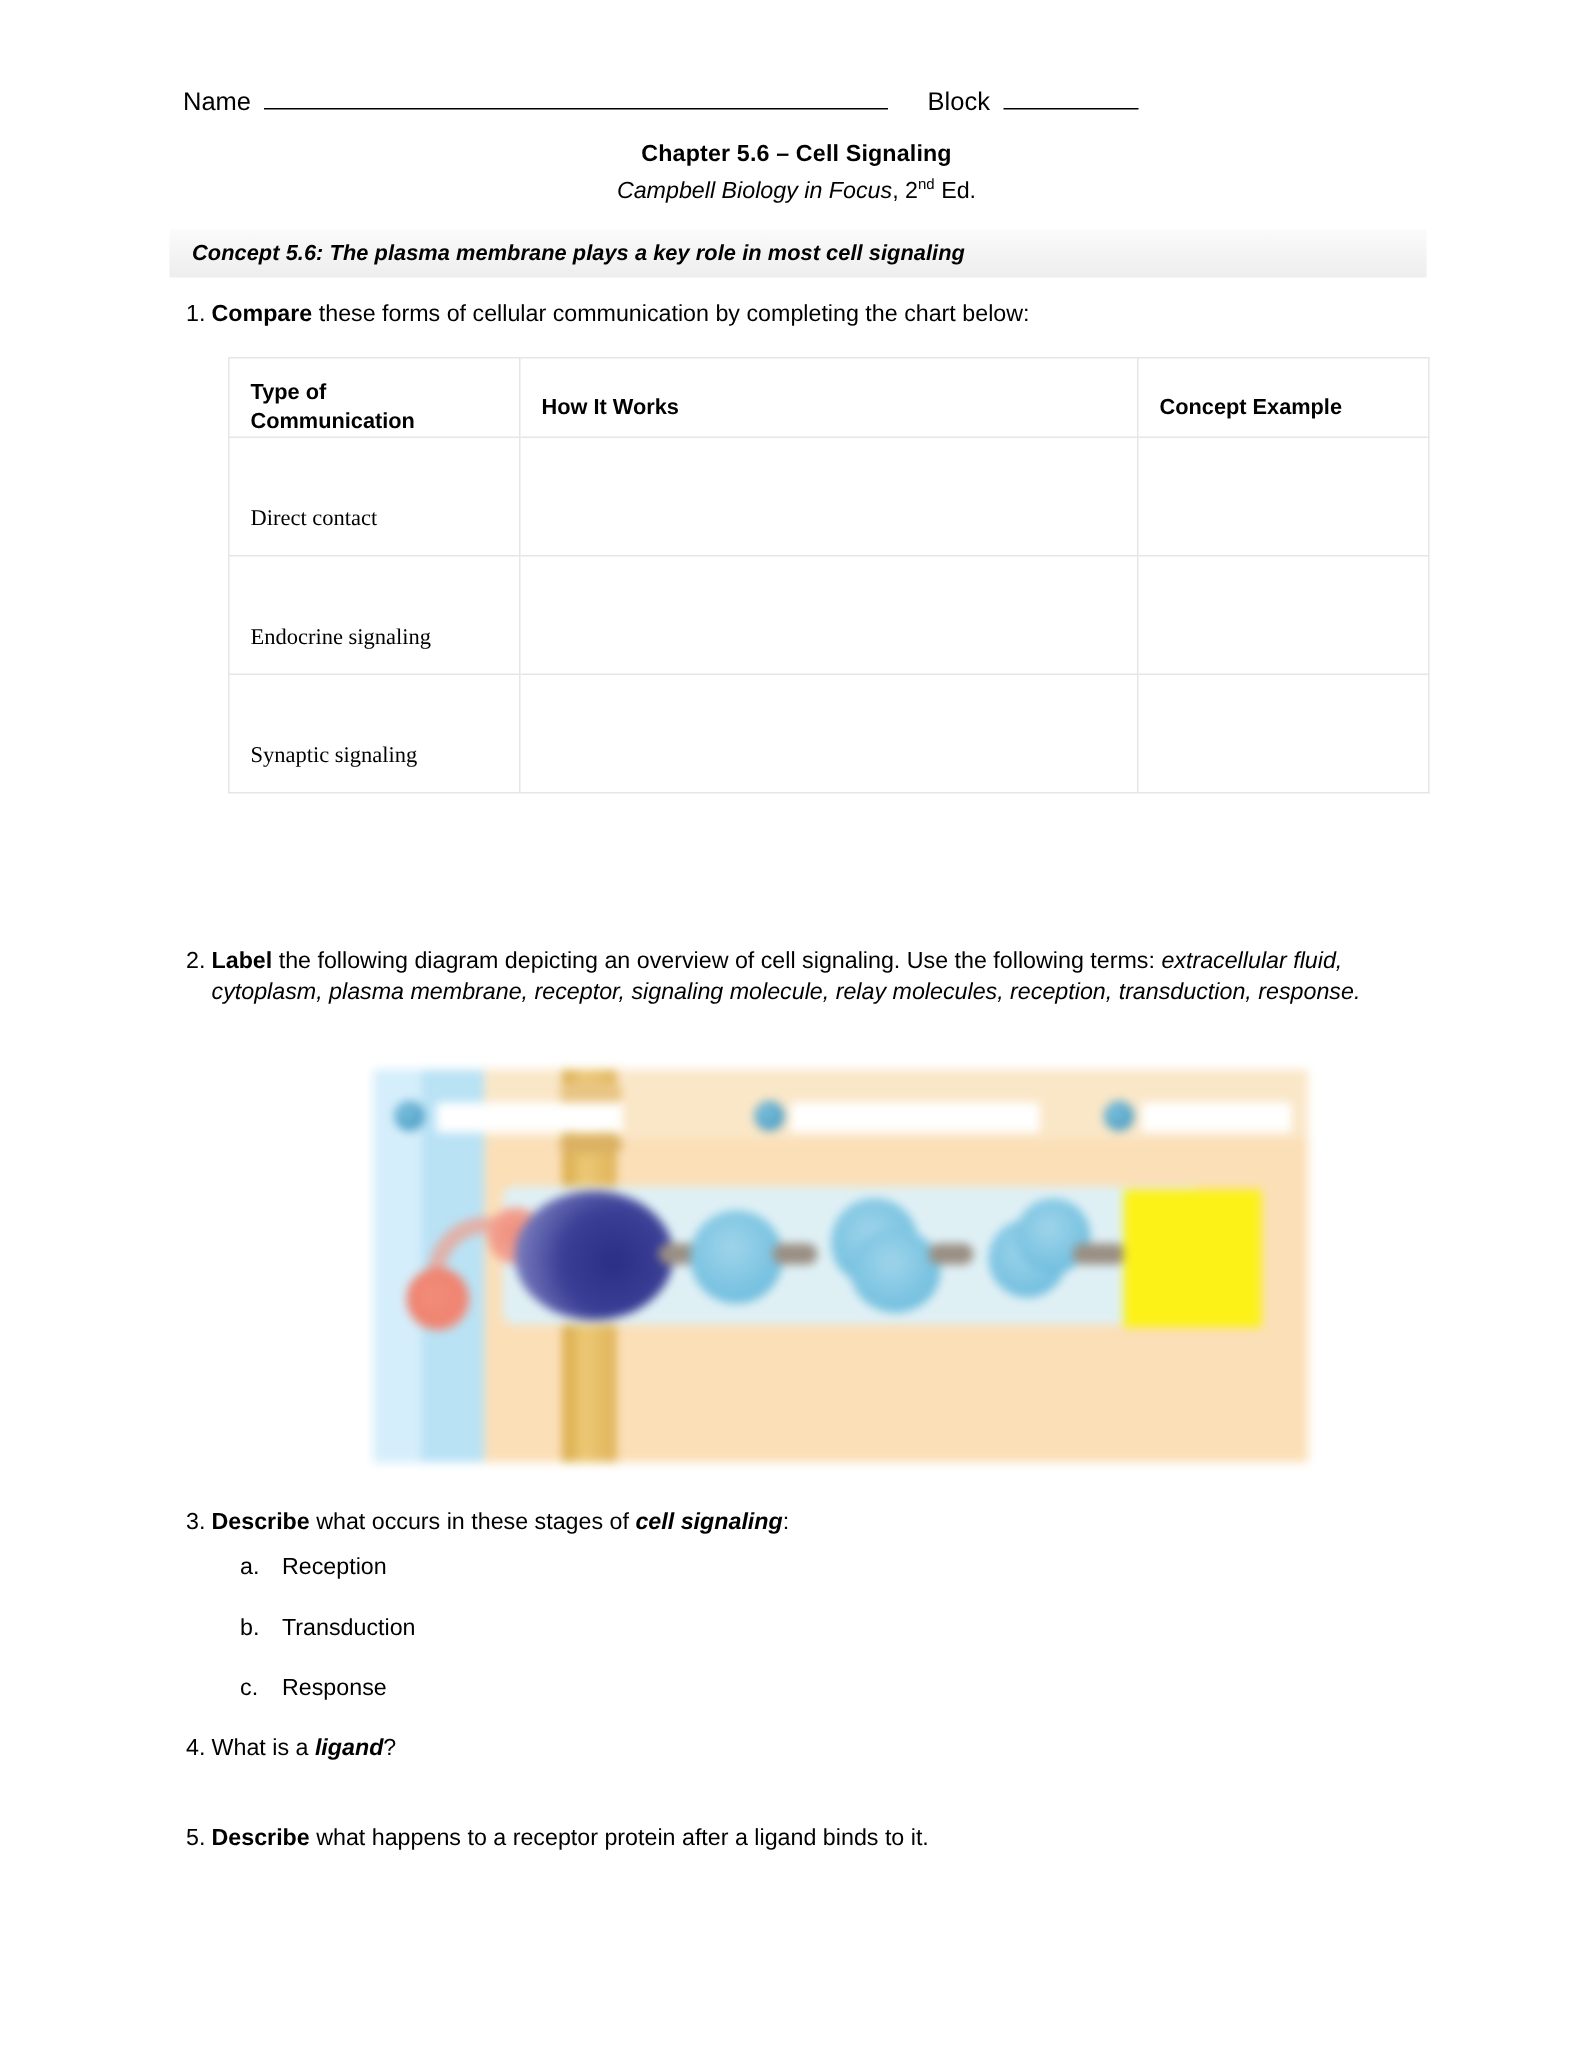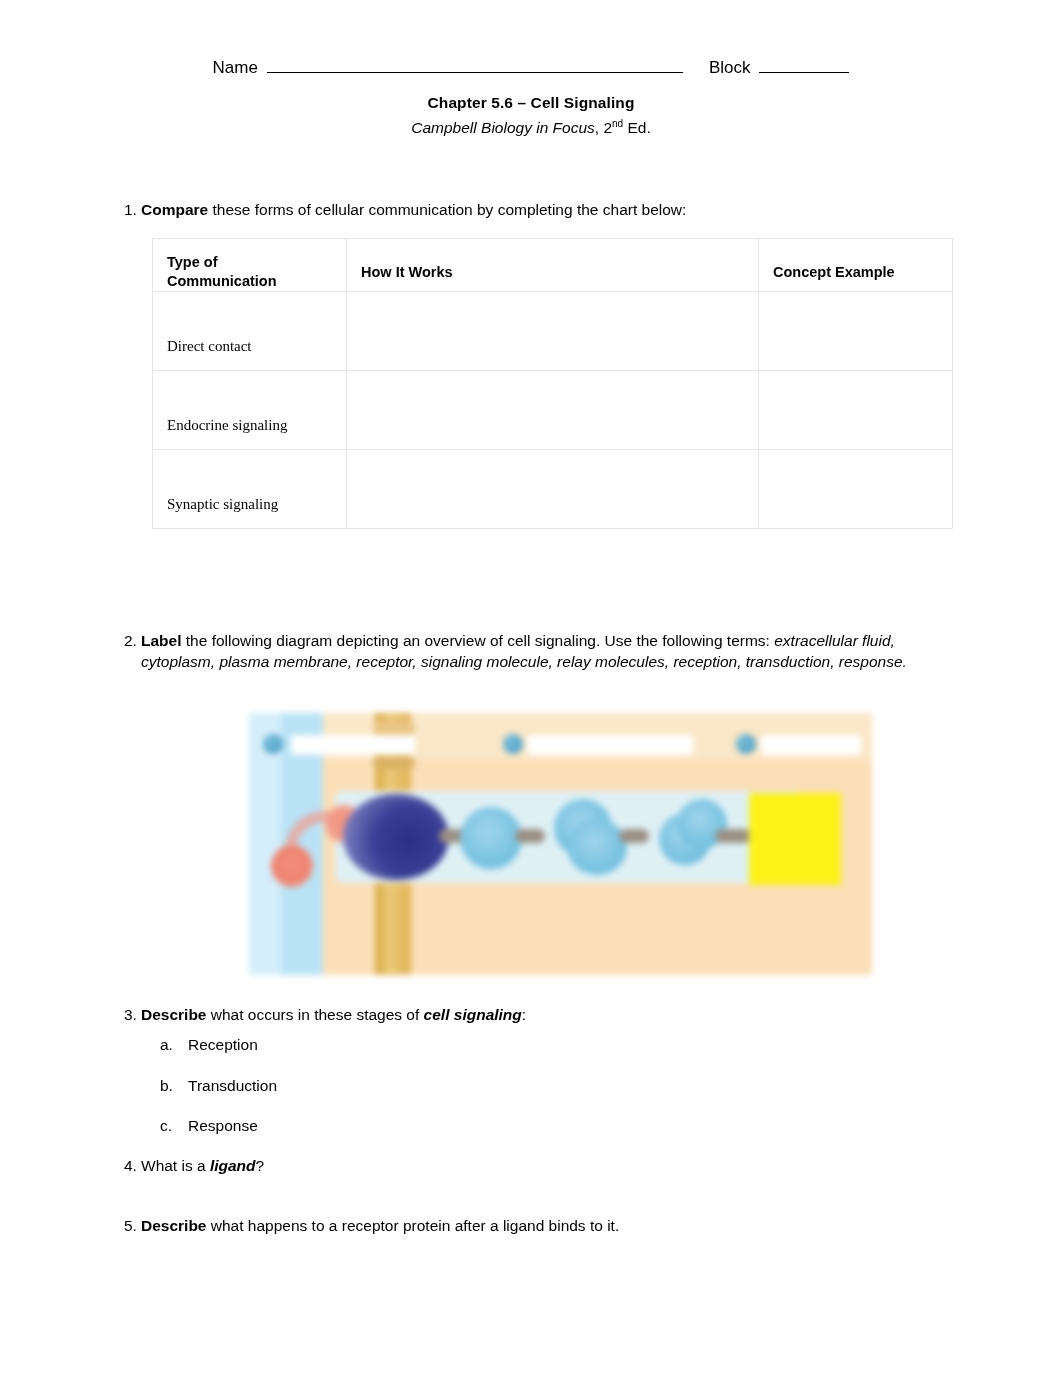--- a/index.html
+++ b/index.html
@@ -27,21 +27,20 @@
   
   .namerow {
     position: absolute;
     left: 122px;
     top: 58px;
     width: 818px;
     height: 26px;
     display: flex;
     align-items: baseline;
     font-size: 17px;
-    justify-content: center;
   }
   .namerow .lbl { white-space: nowrap; }
   .rule {
     border-bottom: 1.4px solid #000;
     height: 14px;
     display: inline-block;
   }
   .rule-name { width: 416px; margin-left: 9px; }
   .rule-block { width: 90px; margin-left: 9px; }
   .block-lbl { margin-left: 26px; white-space: nowrap; }
@@ -328,20 +327,23 @@
     <span class="rule rule-name"></span>
     <span class="lbl block-lbl">Block</span>
     <span class="rule rule-block"></span>
   </div>
 
   <div class="title-wrap">
     <div class="doc-title">Chapter 5.6 – Cell Signaling</div>
     <div class="doc-subtitle"><span class="ital">Campbell Biology in Focus</span><span>, 2</span><sup>nd</sup><span> Ed.</span></div>
   </div>
 
+  <div class="concept-banner">
+    <span class="txt">Concept 5.6: The plasma membrane plays a key role in most cell signaling</span>
+  </div>
 
   <div class="q" id="q1">
     <span class="num">1.</span>
     <span class="body"><b>Compare</b><span> these forms of cellular communication by completing the chart below:</span></span>
   </div>
 
   <table class="cmp-table">
     <colgroup>
       <col class="col-a">
         <col class="col-b">

